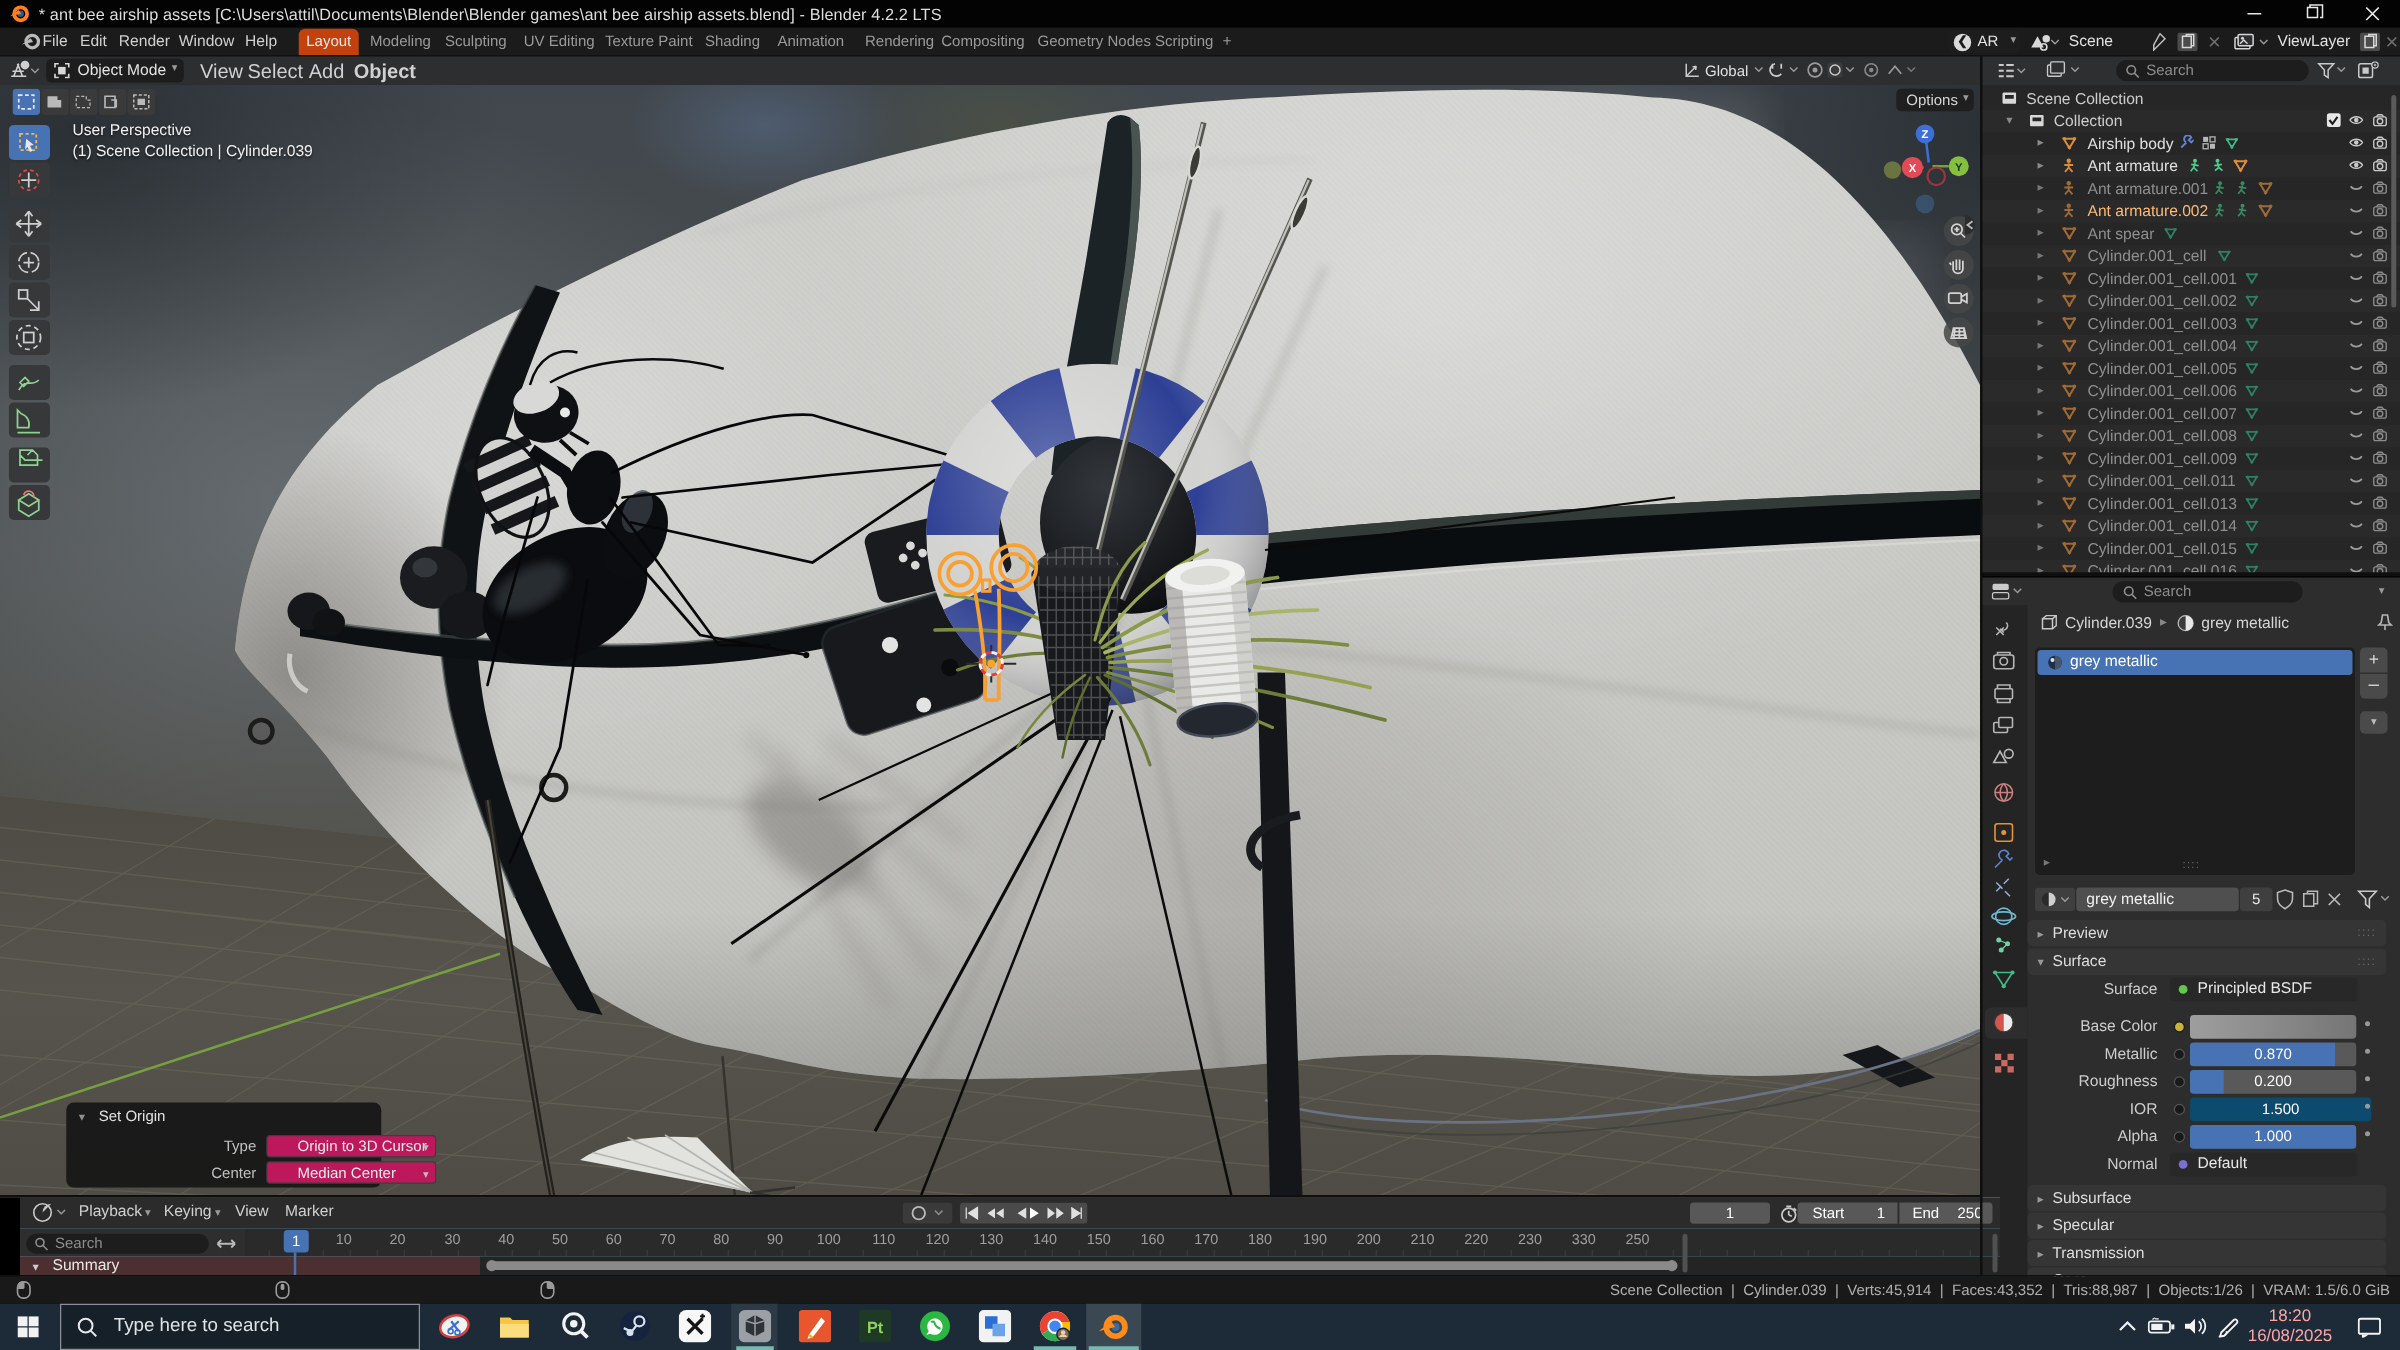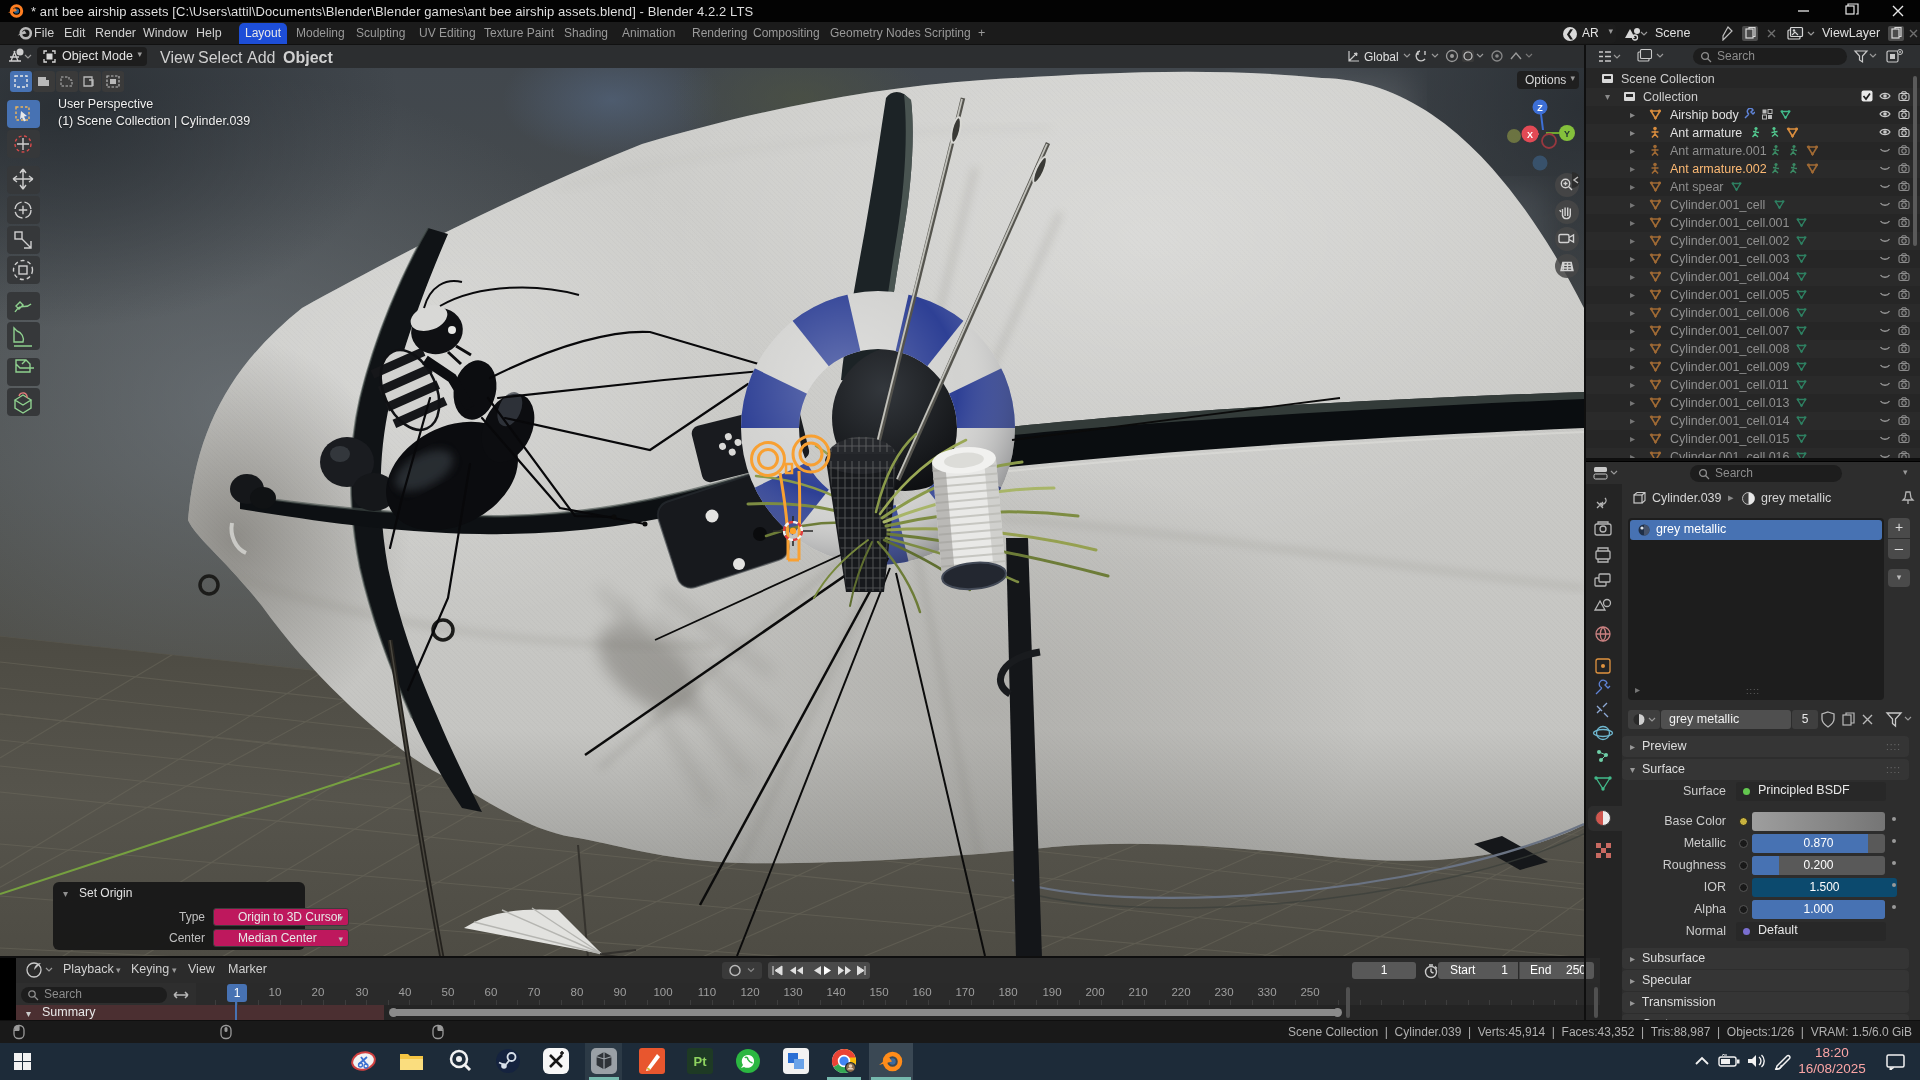--- a/index.html
+++ b/index.html
@@ -6,21 +6,21 @@
   html,body { width:1920px; height:1080px; overflow:hidden; background:#000; }
   #root { position:absolute; left:0; top:0; width:1920px; height:1080px;
           font-family:"Liberation Sans", sans-serif; color:#d5d5d5; }
   .abs { position:absolute; }
   
   #titlebar { left:0; top:0; width:1920px; height:22px; background:#030303; }
   #titlebar .ttext { position:absolute; left:31px; top:4px; font-size:13px; color:#dedede; letter-spacing:0.1px; }
   #menubar { left:0; top:22px; width:1920px; height:23px; background:#1b1b1b; font-size:12.5px; }
   .mitem { position:absolute; top:4px; color:#d0d0d0; }
   .wtab { position:absolute; top:1px; height:22px; line-height:21px; padding:0 6px; color:#9a9a9a; font-size:12px; border-radius:5px 5px 0 0; }
-  .wtab.active { background:#1d4ed8; color:#e8e8e8;text-align:right; }
+  .wtab.active { background:#c2410c; color:#e8e8e8;text-align:right; }
   #toolheader { left:0; top:45px; width:1584px; height:23px; background:#2c2e30; }
   #outlinerheader { left:1585px; top:45px; width:335px; height:23px; background:#2d2f31; }
   .pill { position:absolute; background:#1d1d1d; border-radius:4px; color:#e3e3e3; font-size:12px; }
   
   #viewport { left:0; top:68px; width:1584px; height:890px; background:#4a4f54; }
   #vptext1 { left:58px; top:97px; font-size:12.5px; color:#f0f0f0; text-shadow:0 1px 2px rgba(0,0,0,.6); }
   #vptext2 { left:58px; top:114px; font-size:12.5px; color:#f0f0f0; text-shadow:0 1px 2px rgba(0,0,0,.6); }
   
   #setorigin { left:53px; top:882px; width:252px; height:68px; background:rgba(24,24,24,.96); border-radius:6px; font-size:12px; }
   .soDrop { position:absolute; background:#be185d; border:1px solid #3d3d3d; border-radius:3px; color:#e8e8e8;
@@ -1361,20 +1361,27 @@
     <div style="position:absolute;right:8px;top:4px">Scene Collection&nbsp; | &nbsp;Cylinder.039&nbsp; | &nbsp;Verts:45,914&nbsp; | &nbsp;Faces:43,352&nbsp; | &nbsp;Tris:88,987&nbsp; | &nbsp;Objects:1/26&nbsp; | &nbsp;VRAM: 1.5/6.0 GiB</div>
   </div>
 
   <div id="taskbar" class="abs">
     <svg class="abs" style="left:14px;top:10px" width="17" height="17" viewBox="0 0 17 17">
       <rect x="0" y="0" width="8" height="8" fill="#f2f2f2"></rect>
         <rect x="9" y="0" width="8" height="8" fill="#f2f2f2"></rect>
       <rect x="0" y="9" width="8" height="8" fill="#f2f2f2"></rect>
         <rect x="9" y="9" width="8" height="8" fill="#f2f2f2"></rect>
     </svg>
+    <div id="tsearch">
+      <svg class="abs" style="left:12px;top:9px" width="18" height="18" viewBox="0 0 18 18">
+        <circle cx="7.5" cy="7.5" r="5.5" fill="none" stroke="#e8e8e8" stroke-width="1.6"></circle>
+        <path d="M11.5,11.5 L16,16" stroke="#e8e8e8" stroke-width="1.6"></path>
+      </svg>
+      <span style="position:absolute;left:42px;top:0px;color:#dfe3e6">Type here to search</span>
+    </div>
 
     <svg class="abs" style="left:351px;top:6px" width="25" height="25" viewBox="0 0 25 25">
       <ellipse cx="12.5" cy="12" rx="11.5" ry="8.5" fill="#f2f2f2" stroke="#d04040" stroke-width="2" transform="rotate(-15 12.5 12)"></ellipse>
       <path d="M8,15 l8,-7 M10,8 l6,8" stroke="#3a6fd0" stroke-width="1.8"></path>
       <circle cx="9.5" cy="16" r="2" fill="none" stroke="#3a6fd0" stroke-width="1.3"></circle>
       <circle cx="15" cy="17" r="2" fill="none" stroke="#3a6fd0" stroke-width="1.3"></circle>
     </svg>
     <svg class="abs" style="left:399px;top:6px" width="25" height="25" viewBox="0 0 25 25">
       <path d="M1,5 h8 l2,2 h13 v14 h-23 Z" fill="#f5c543"></path>
         <path d="M1,10 h23 v11 h-23 Z" fill="#fadd7e"></path>

